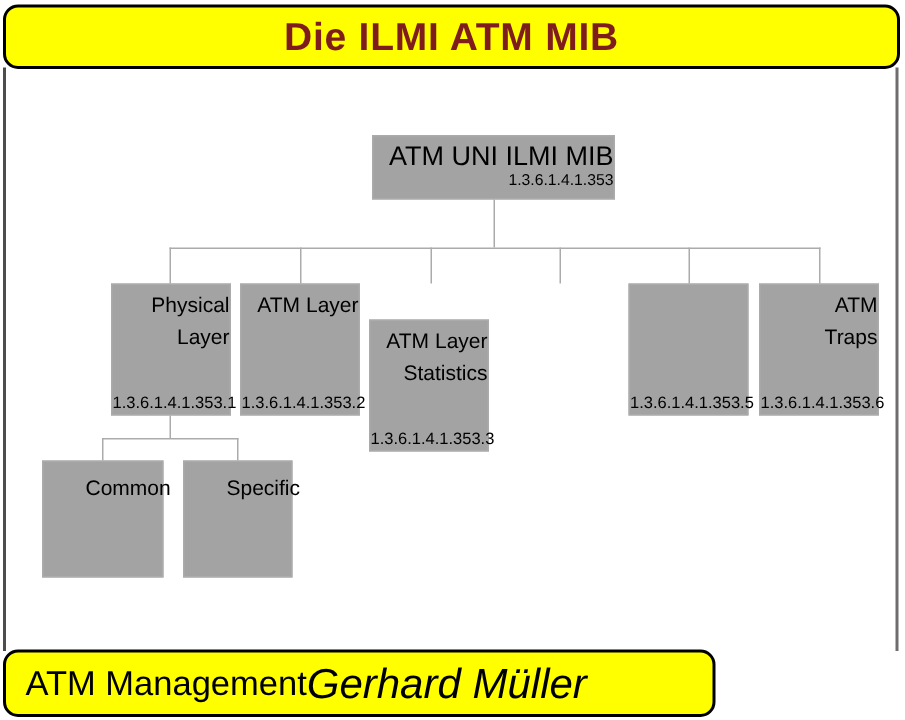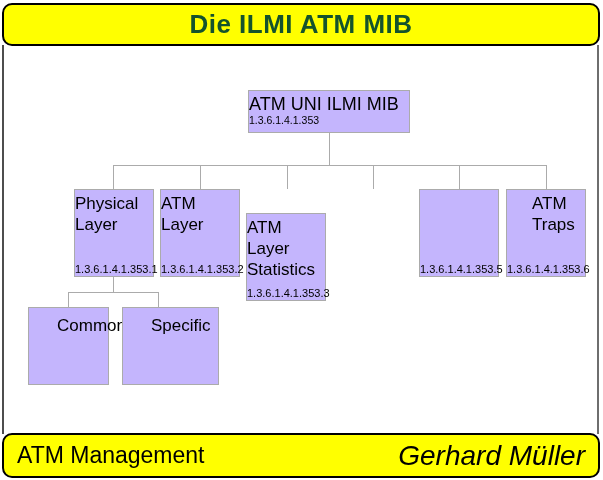--- a/index.html
+++ b/index.html
@@ -24,34 +24,34 @@
     background: #ffff00;
     border: 2px solid #000000;
     border-radius: 10px;
     display: flex;
     align-items: center;
     justify-content: center;
   }
   .title-text {
     font-size: 26px;
     font-weight: bold;
-    color: #14532d;
+    color: #7f1d1d;
     letter-spacing: 0.5px;
   }
   .footer-bar {
     position: absolute;
     left: 2px; top: 433px;
-    width: 598px; height: 45px;
+    width: 475px; height: 45px;
     box-sizing: border-box;
     background: #ffff00;
     border: 2px solid #000000;
     border-radius: 10px;
     display: flex;
     align-items: center;
-    justify-content: space-between;
+    justify-content: flex-start;
     padding: 0 13px;
   }
   .footer-left {
     font-size: 23px;
     color: #000000;
   }
   .footer-right {
     font-size: 28px;
     font-style: italic;
     color: #000000;
@@ -63,27 +63,27 @@
     width: 2px;
     height: 389px;
     background: #4d4d4d;
   }
   .frame-left  { left: 2px; }
   .frame-right { left: 597px; background: #6e6e6e; }
   
   .node {
     position: absolute;
     box-sizing: border-box;
-    background: #c4b5fd;
+    background: #a3a3a3;
     border: 1px solid #ababab;
-    text-align: left;
+    text-align: right;
     color: #000000;
   }
   .node-label {
-    font-size: 17px;
+    font-size: 14px;
     line-height: 21px;
     padding-top: 3px;
   }
   .node-oid {
     position: absolute;
     left: 0; right: 0; bottom: 1px;
     font-size: 11px;
     white-space: nowrap;
     letter-spacing: 0px;
   }
@@ -104,21 +104,21 @@
   }
   .child-node { top: 189px; width: 80px; height: 88px; }
   .child-1 { left: 74px;  }
   .child-2 { left: 160px; }
   .child-3 { left: 246px; margin-top: 24px; }
   .child-4 { left: 333px; }
   .child-5 { left: 419px; }
   .child-6 { left: 506px; padding-left: 25px; }
   .sub-node { top: 307px; height: 78px; padding-left: 28px; }
   .sub-1 { left: 28px;  width: 81px; }
-  .sub-2 { left: 122px; width: 97px; }
+  .sub-2 { left: 122px; width: 73px; }
   .sub-node .node-label { padding-top: 7px; }
   
   .conn {
     position: absolute;
     background: #ababab;
   }
 </style>
 </head>
 <body>
 

